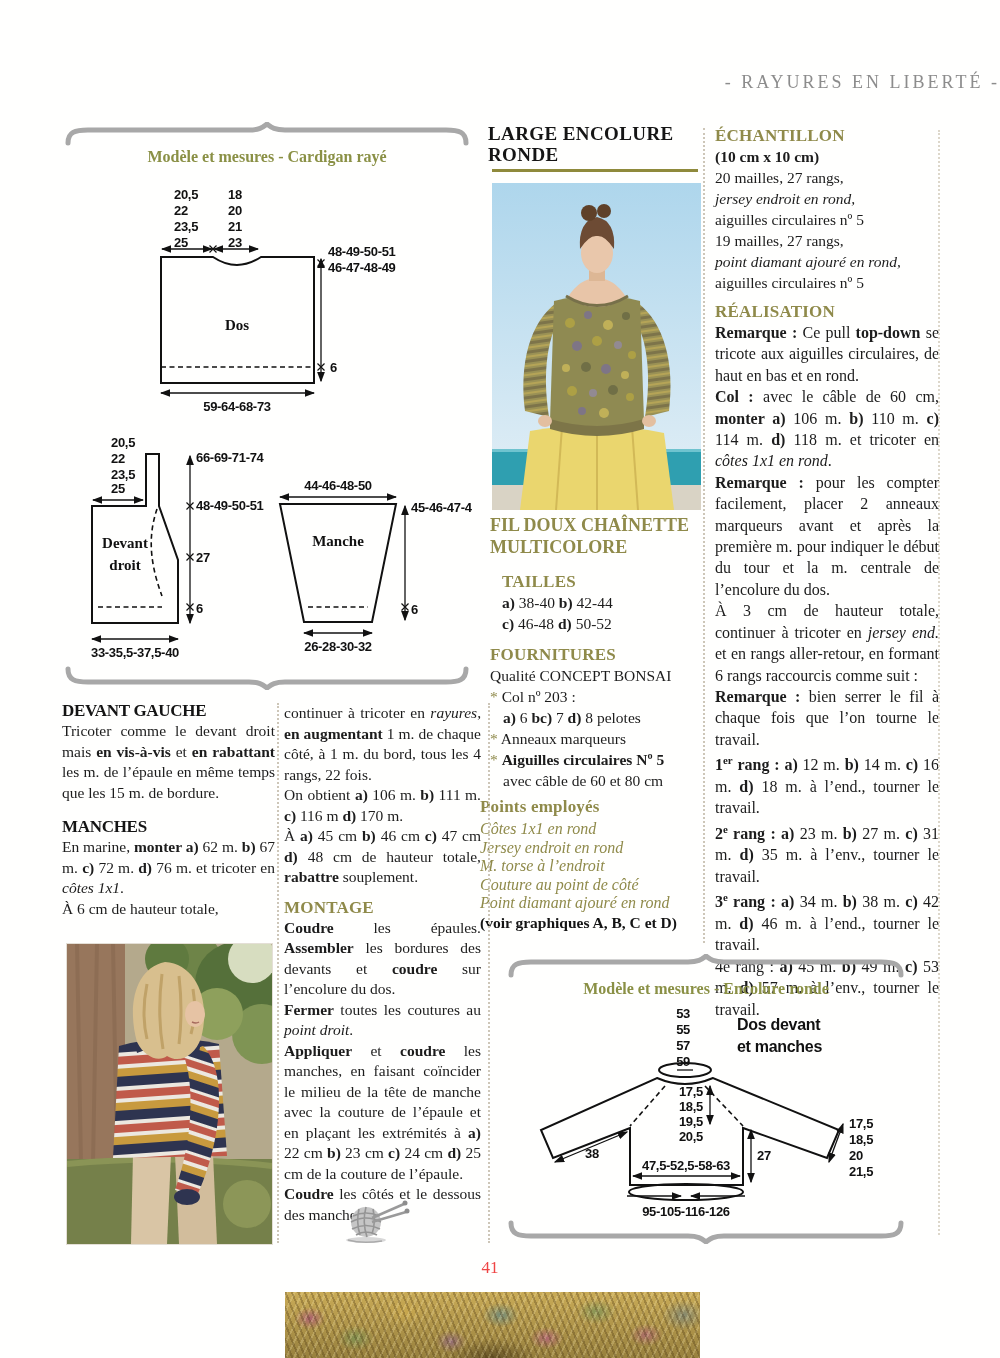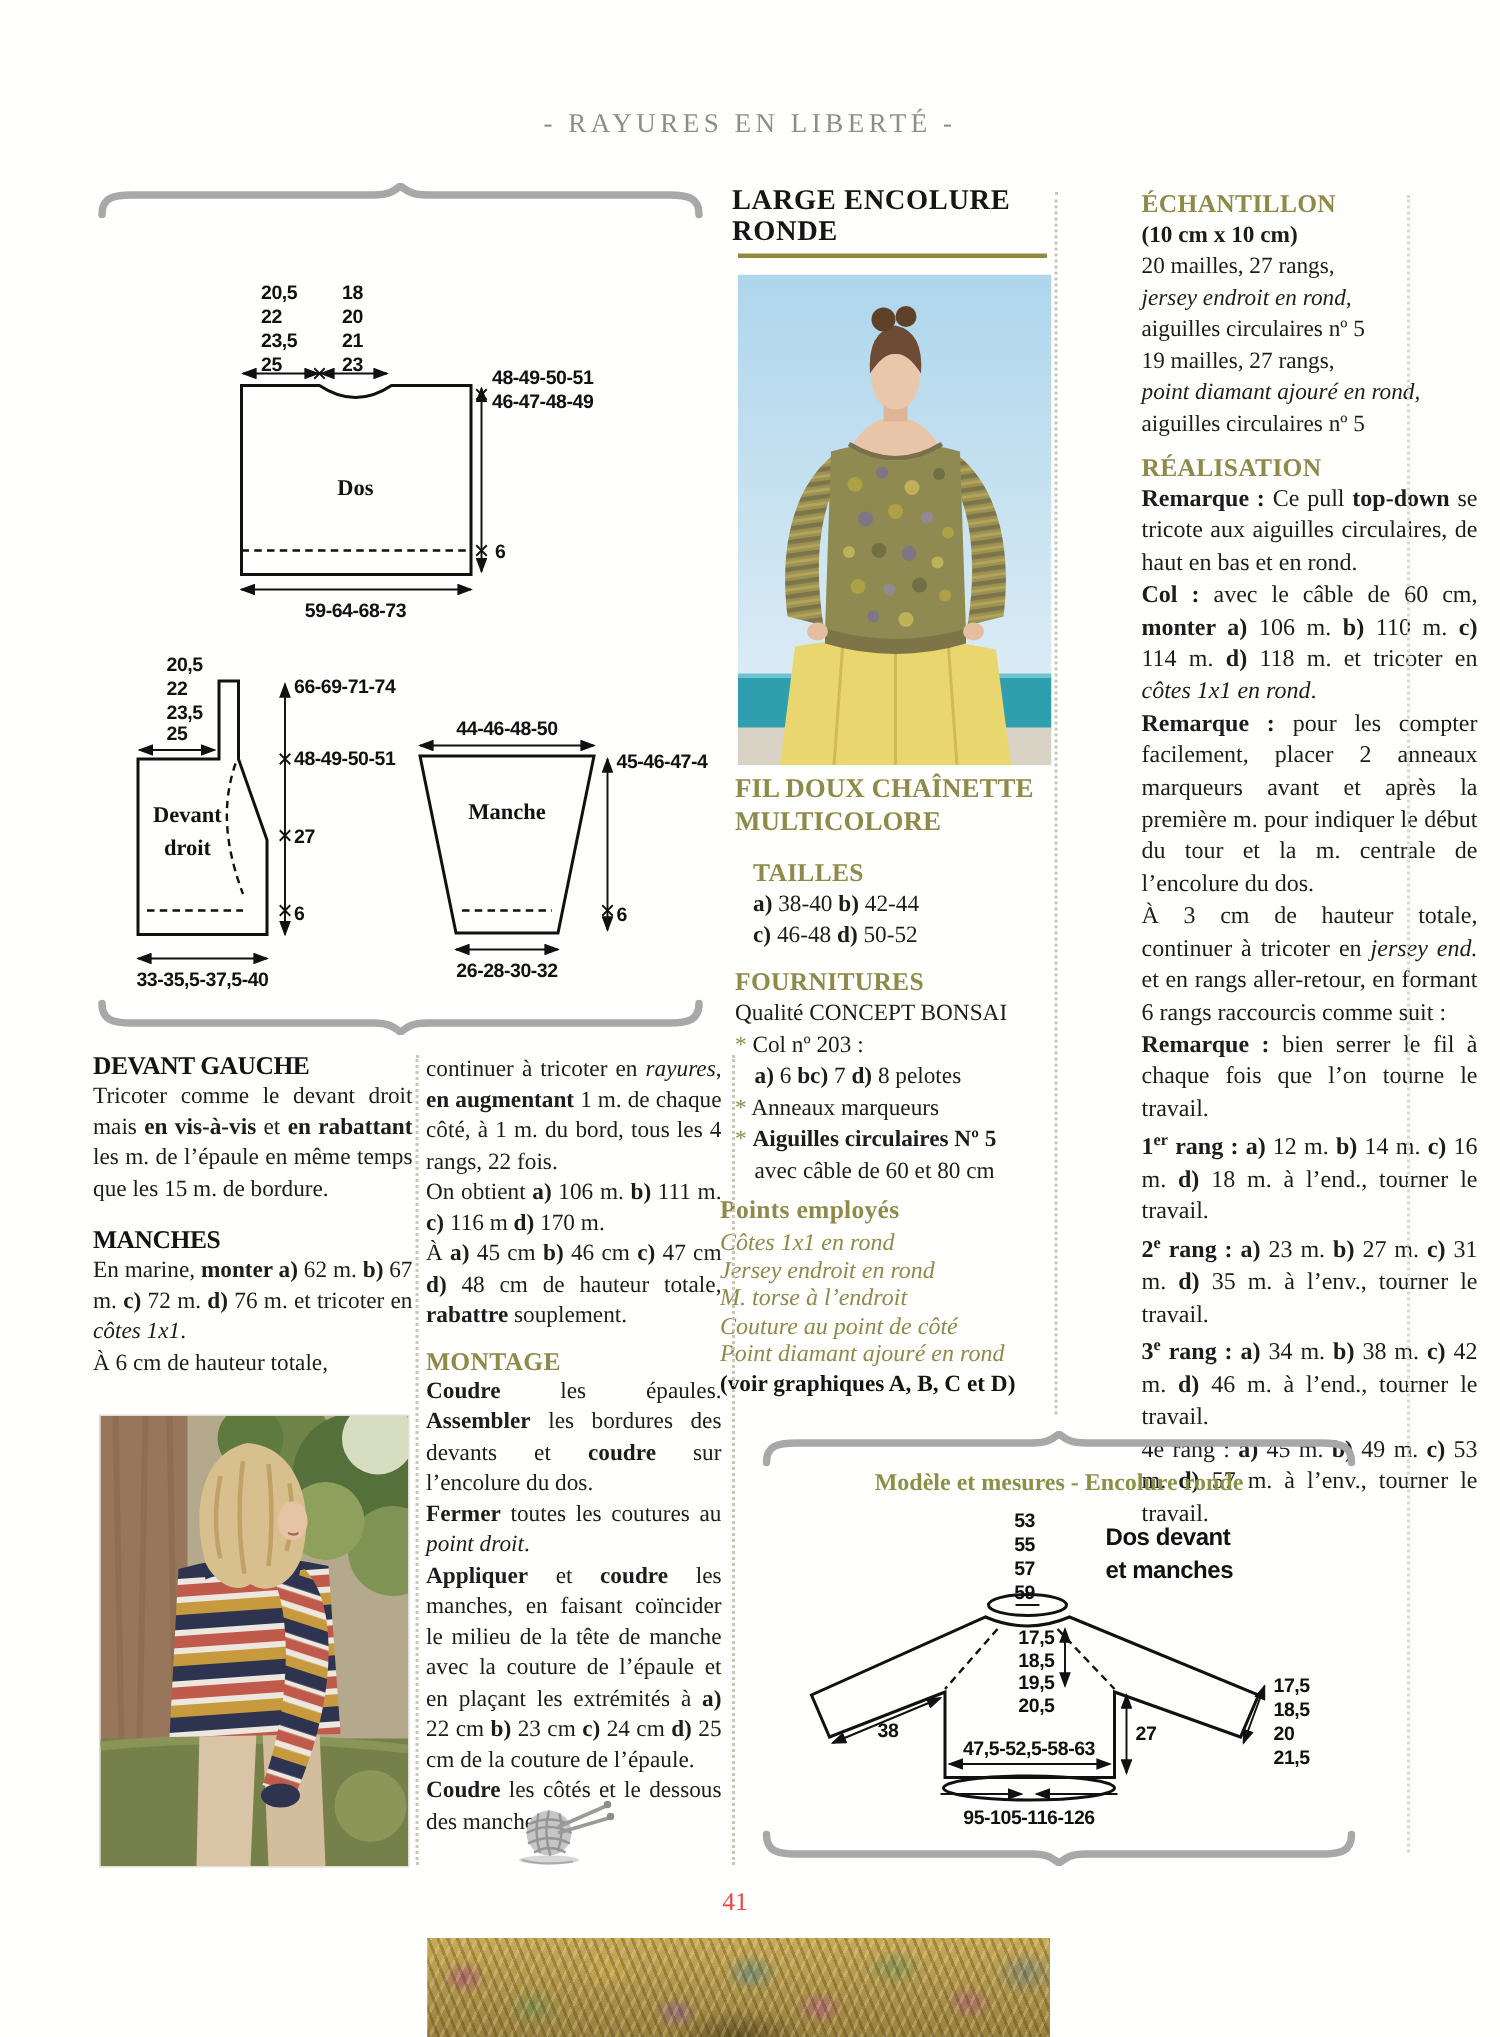--- a/index.html
+++ b/index.html
@@ -1,20 +1,20 @@
 <!DOCTYPE html>
 <html><head>
 <meta charset="utf-8">
 <style>
   html,body{margin:0;padding:0;background:#ffffff;}
   .page{position:relative;width:1000px;height:1358px;background:#fffffe;overflow:hidden;
         font-family:"Liberation Serif",serif;color:#1c1c1c;}
   .abs{position:absolute;}
   
-  .hdr{width:1000px;text-align:center;font-size:18px;letter-spacing:3px;color:#8c8c8c;font-weight:500;}
+  .hdr{width:1000px;text-align:right;font-size:18px;letter-spacing:3px;color:#8c8c8c;font-weight:500;}
   
   .h-olive{font-weight:700;font-size:17px;color:#8f8a4a;letter-spacing:.2px;}
   .h-black{font-weight:700;font-size:17px;color:#141414;letter-spacing:-.3px;}
   .box-title{font-weight:700;font-size:16px;color:#8a9045;text-align:center;}
   
   .body-txt{font-size:15.5px;line-height:20.5px;text-align:justify;}
   .body-txt p{margin:0;}
   .col-right-txt{font-size:16px;line-height:21.4px;text-align:justify;}
   .col-right-txt p{margin:0;}
   .line{font-size:15.5px;line-height:21px;}
@@ -56,20 +56,21 @@
 <body>
 
 <div class="page">
 
   <div class="abs hdr" style="top:72px;left:0;">- RAYURES EN LIBERTÉ -</div>
 
   <div class="abs" style="left:62px;top:120px;width:410px;height:572px;">
     <svg class="abs" style="left:2px;top:2px;" width="406" height="24" viewBox="0 0 406 24">
       <path class="brace" d="M4,21 C4,10 11,8 24,8 L185,8 C196,8 199,5 203,2 C207,5 210,8 221,8 L382,8 C395,8 402,10 402,21"></path>
     </svg>
+    <div class="abs box-title" style="left:0;top:28px;width:410px;">Modèle et mesures - Cardigan rayé</div>
 
     <svg class="abs" style="left:0;top:58px;" width="410" height="486" viewBox="0 0 410 486">
       <defs>
         <marker id="ar1" markerWidth="8" markerHeight="6" refX="7" refY="3" orient="auto-start-reverse">
           <path d="M0,0 L8,3 L0,6 Z" fill="#111"></path>
         </marker>
       </defs>
 
       <text class="dim" x="112" y="21">20,5</text>
       <text class="dim" x="112" y="37">22</text>
@@ -223,21 +224,21 @@
   <div class="abs" style="left:480px;top:797px;width:215px;">
     <div class="h-olive" style="margin-bottom:3px;">Points employés</div>
     <div class="pts-line">Côtes 1x1 en rond</div>
     <div class="pts-line">Jersey endroit en rond</div>
     <div class="pts-line">M. torse à l’endroit</div>
     <div class="pts-line">Couture au point de côté</div>
     <div class="pts-line">Point diamant ajouré en rond</div>
     <div class="voir">(voir graphiques A, B, C et D)</div>
   </div>
 
-  <div class="abs" style="left:715px;top:126px;width:224px;margin-left:46px;">
+  <div class="abs" style="left:715px;top:126px;width:224px;">
     <div class="h-olive">ÉCHANTILLON</div>
     <div class="line"><span style="font-weight: 700;">(10 cm x 10 cm)</span></div>
     <div class="line"><span>20 mailles, 27 rangs,</span></div>
     <div class="line"><span style="font-style: italic;">jersey endroit en rond,</span></div>
     <div class="line"><span>aiguilles circulaires nº 5</span></div>
     <div class="line"><span>19 mailles, 27 rangs,</span></div>
     <div class="line"><span style="font-style: italic;">point diamant ajouré en rond,</span></div>
     <div class="line"><span>aiguilles circulaires nº 5</span></div>
     <div class="h-olive" style="margin-top:9px;">RÉALISATION</div>
     <div class="col-right-txt">

